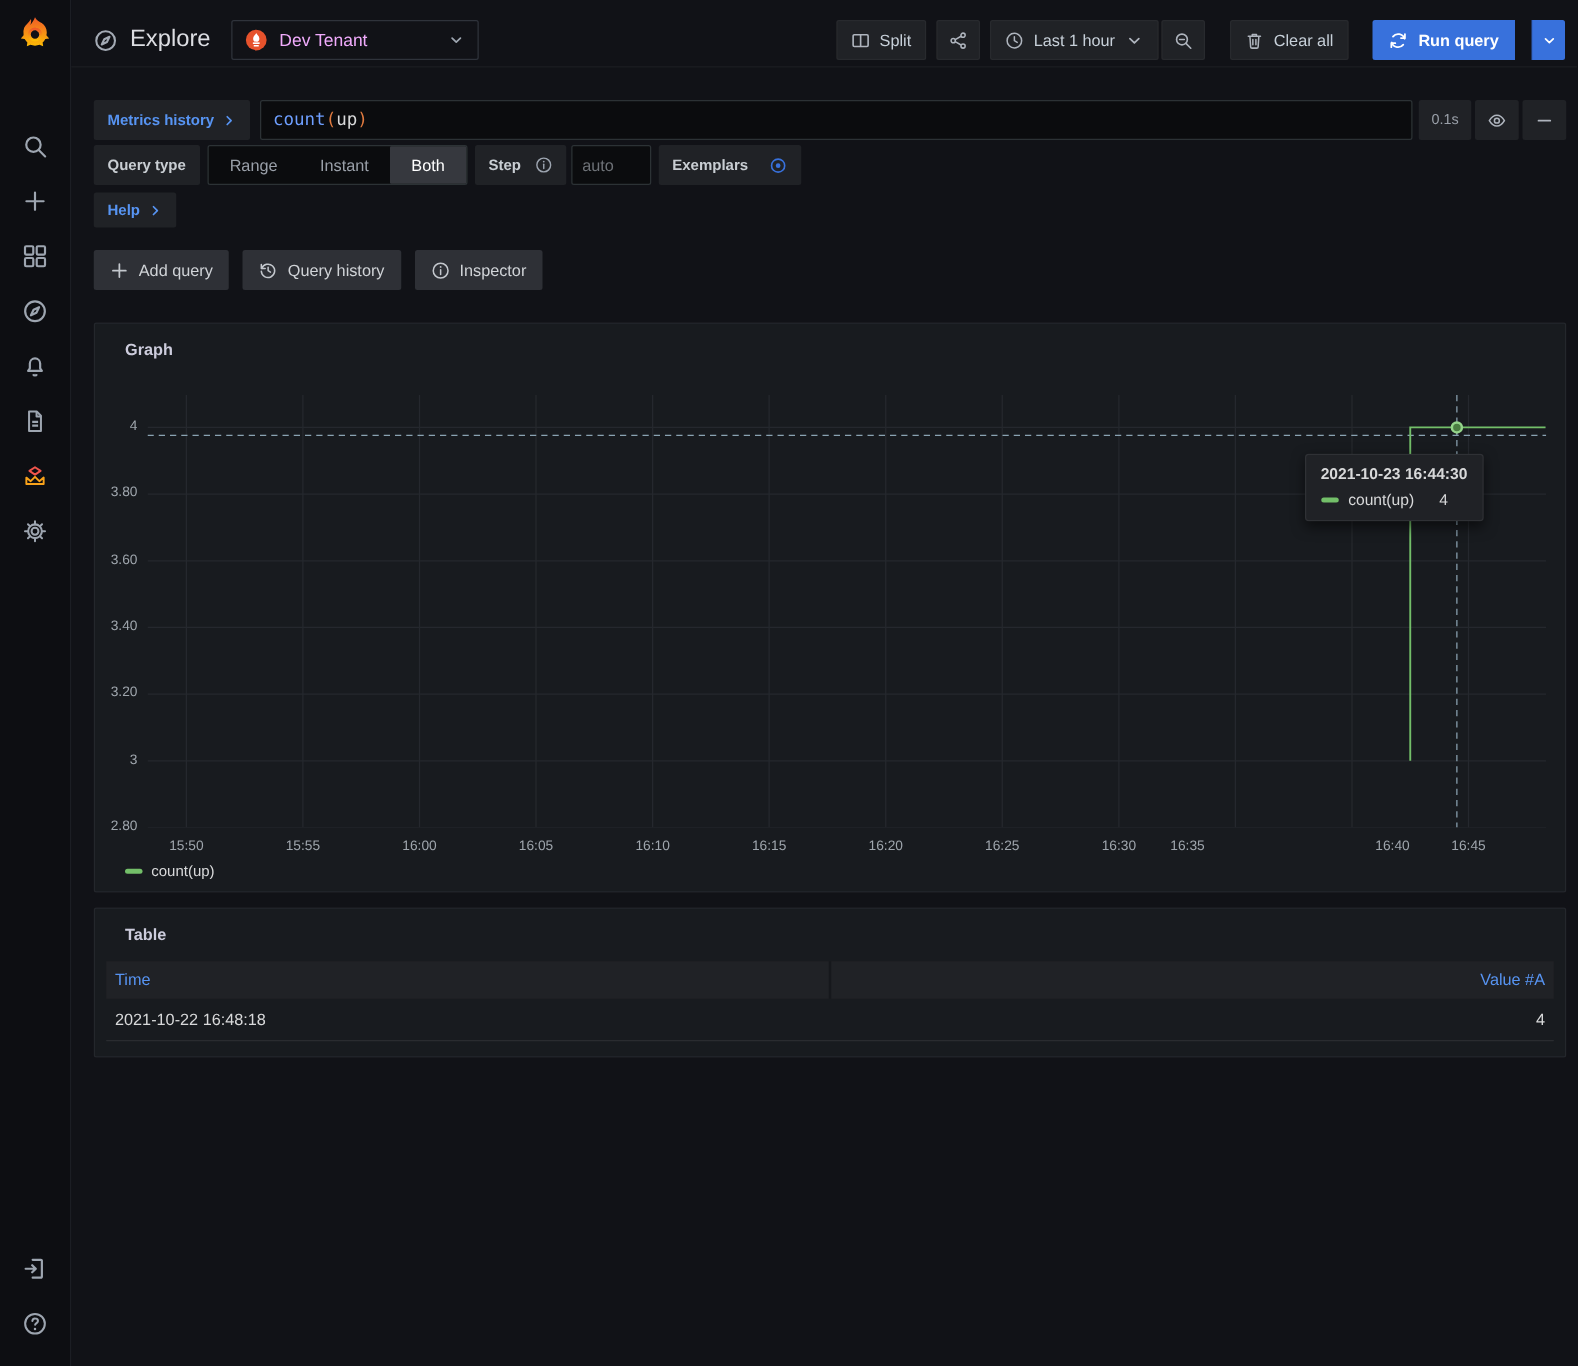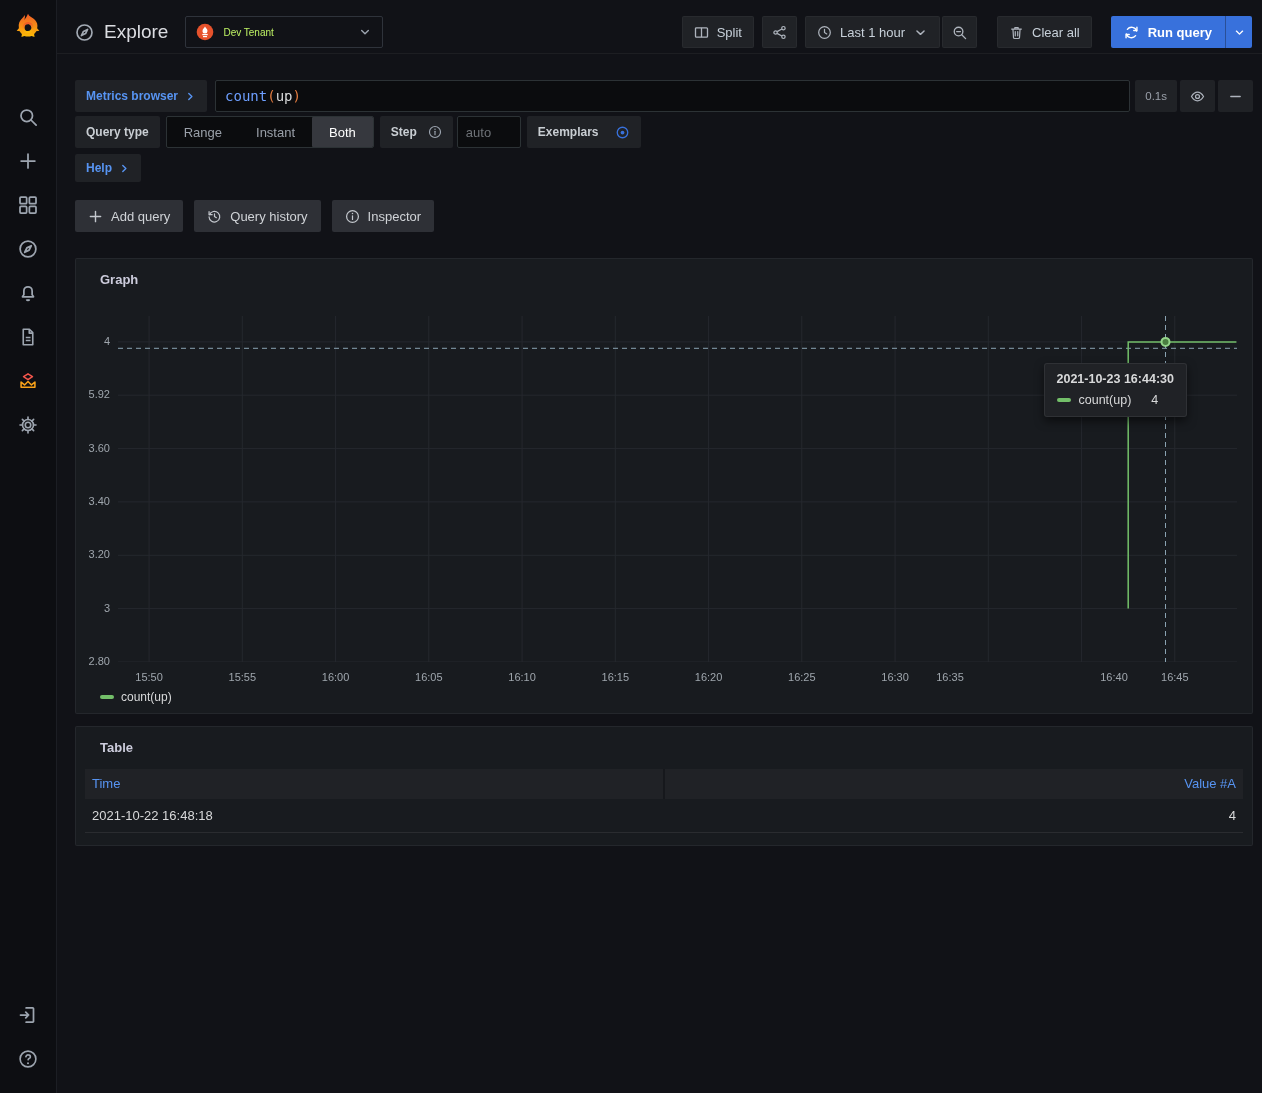--- a/index.html
+++ b/index.html
@@ -19,32 +19,32 @@
 
   
   .main { flex:1; display:flex; flex-direction:column; }
   .topbar { height:54px; flex:0 0 54px; display:flex; align-items:flex-start;
     padding:16px 10px 0 18px; border-bottom:1px solid rgba(255,255,255,0.05); background:#111217; }
   .tb-left { display:flex; align-items:center; }
   .explore-ic { color:#a3aab4; display:flex; }
   .page-title { font-size:19px; font-weight:500; color:#dcdde2; margin-left:10px; }
   .ds-picker { margin-left:17px; width:198px; height:32px; border:1px solid #2f333b; border-radius:2px;
     display:flex; align-items:center; gap:9px; padding:0 10px; cursor:pointer; background:#111217; }
-  .ds-picker .lbl { font-size:10px; font-weight:500; color:#bef264; }
+  .ds-picker .lbl { font-size:14px; font-weight:500; color:#f0abfc; }
   .ds-picker .chev { margin-left:auto; color:#9da5b0; display:flex; }
 
   .tb-right { margin-left:auto; display:flex; align-items:center; gap:8px; }
   .tbtn { height:32px; background:#202226; border:1px solid rgba(255,255,255,0.04); border-radius:2px;
     color:#c7d0d9; font-size:13px; font-weight:500; display:flex; align-items:center; gap:8px;
     padding:0 11px; cursor:pointer; font-family:inherit; }
   .tbtn svg { width:15px; height:15px; color:#aeb4bd; }
   .icon-only { width:35px; justify-content:center; padding:0; }
   .tgroup { display:flex; gap:2px; }
   .mlgap { margin-left:12px; }
-  .run-group { display:flex; margin-left:11px; }
+  .run-group { display:flex; margin-left:11px;gap:13px; }
   .run-btn { height:32px; background:#3871dc; border:none; border-radius:2px 0 0 2px; color:#fff;
     font-size:13px; font-weight:600; display:flex; align-items:center; gap:9px; padding:0 13px;
     cursor:pointer; font-family:inherit; }
   .run-btn svg { width:15px; height:15px; }
   .run-caret { width:27px; height:32px; background:#3871dc; border:none; border-left:1px solid rgba(17,18,23,0.35);
     border-radius:0 2px 2px 0; color:#fff; display:flex; align-items:center; justify-content:center; cursor:pointer; }
 
   
   .content { padding:26px 9px 0 18px; }
   .qrow { display:flex; align-items:center; }
@@ -279,21 +279,21 @@
               </svg>
           </button>
         </div>
       </div>
     </header>
 
     <main class="content">
 
       <div class="qrow">
         <div class="chip link">
-          <span>Metrics browser</span>
+          <span>Metrics history</span>
           <span class="blue-chev">
             <svg width="11" height="11" viewBox="0 0 16 16" fill="none" stroke="currentColor" stroke-width="2" stroke-linecap="round" stroke-linejoin="round">
                 <path d="M5.5 3.5L10 8l-4.5 4.5"></path>
               </svg>
           </span>
         </div>
         <div class="qcode">
           <span class="fn">count</span>
             <span class="paren">(</span>
             <span class="arg">up</span>
@@ -410,21 +410,21 @@
             </div>
           <div class="gtooltip" style="left: 925.508px; top: 46.8766px;">
             <div class="tt-time">2021-10-23 16:44:30</div>
             <div class="tt-row">
               <span class="swatch"></span>
               <span>count(up)</span>
               <span class="tt-val">4</span>
             </div>
           </div>
         <div class="ylab" style="top: 18.8766px;">4</div>
-            <div class="ylab" style="top: 72.2305px;">5.92</div>
+            <div class="ylab" style="top: 72.2305px;">3.80</div>
             <div class="ylab" style="top: 125.584px;">3.60</div>
             <div class="ylab" style="top: 178.938px;">3.40</div>
             <div class="ylab" style="top: 232.292px;">3.20</div>
             <div class="ylab" style="top: 285.646px;">3</div>
             <div class="ylab" style="top: 339px;">2.80</div>
             <div class="xlab" style="left: 6.08333px;">15:50</div>
             <div class="xlab" style="left: 99.3333px;">15:55</div>
             <div class="xlab" style="left: 192.583px;">16:00</div>
             <div class="xlab" style="left: 285.833px;">16:05</div>
             <div class="xlab" style="left: 379.083px;">16:10</div>

